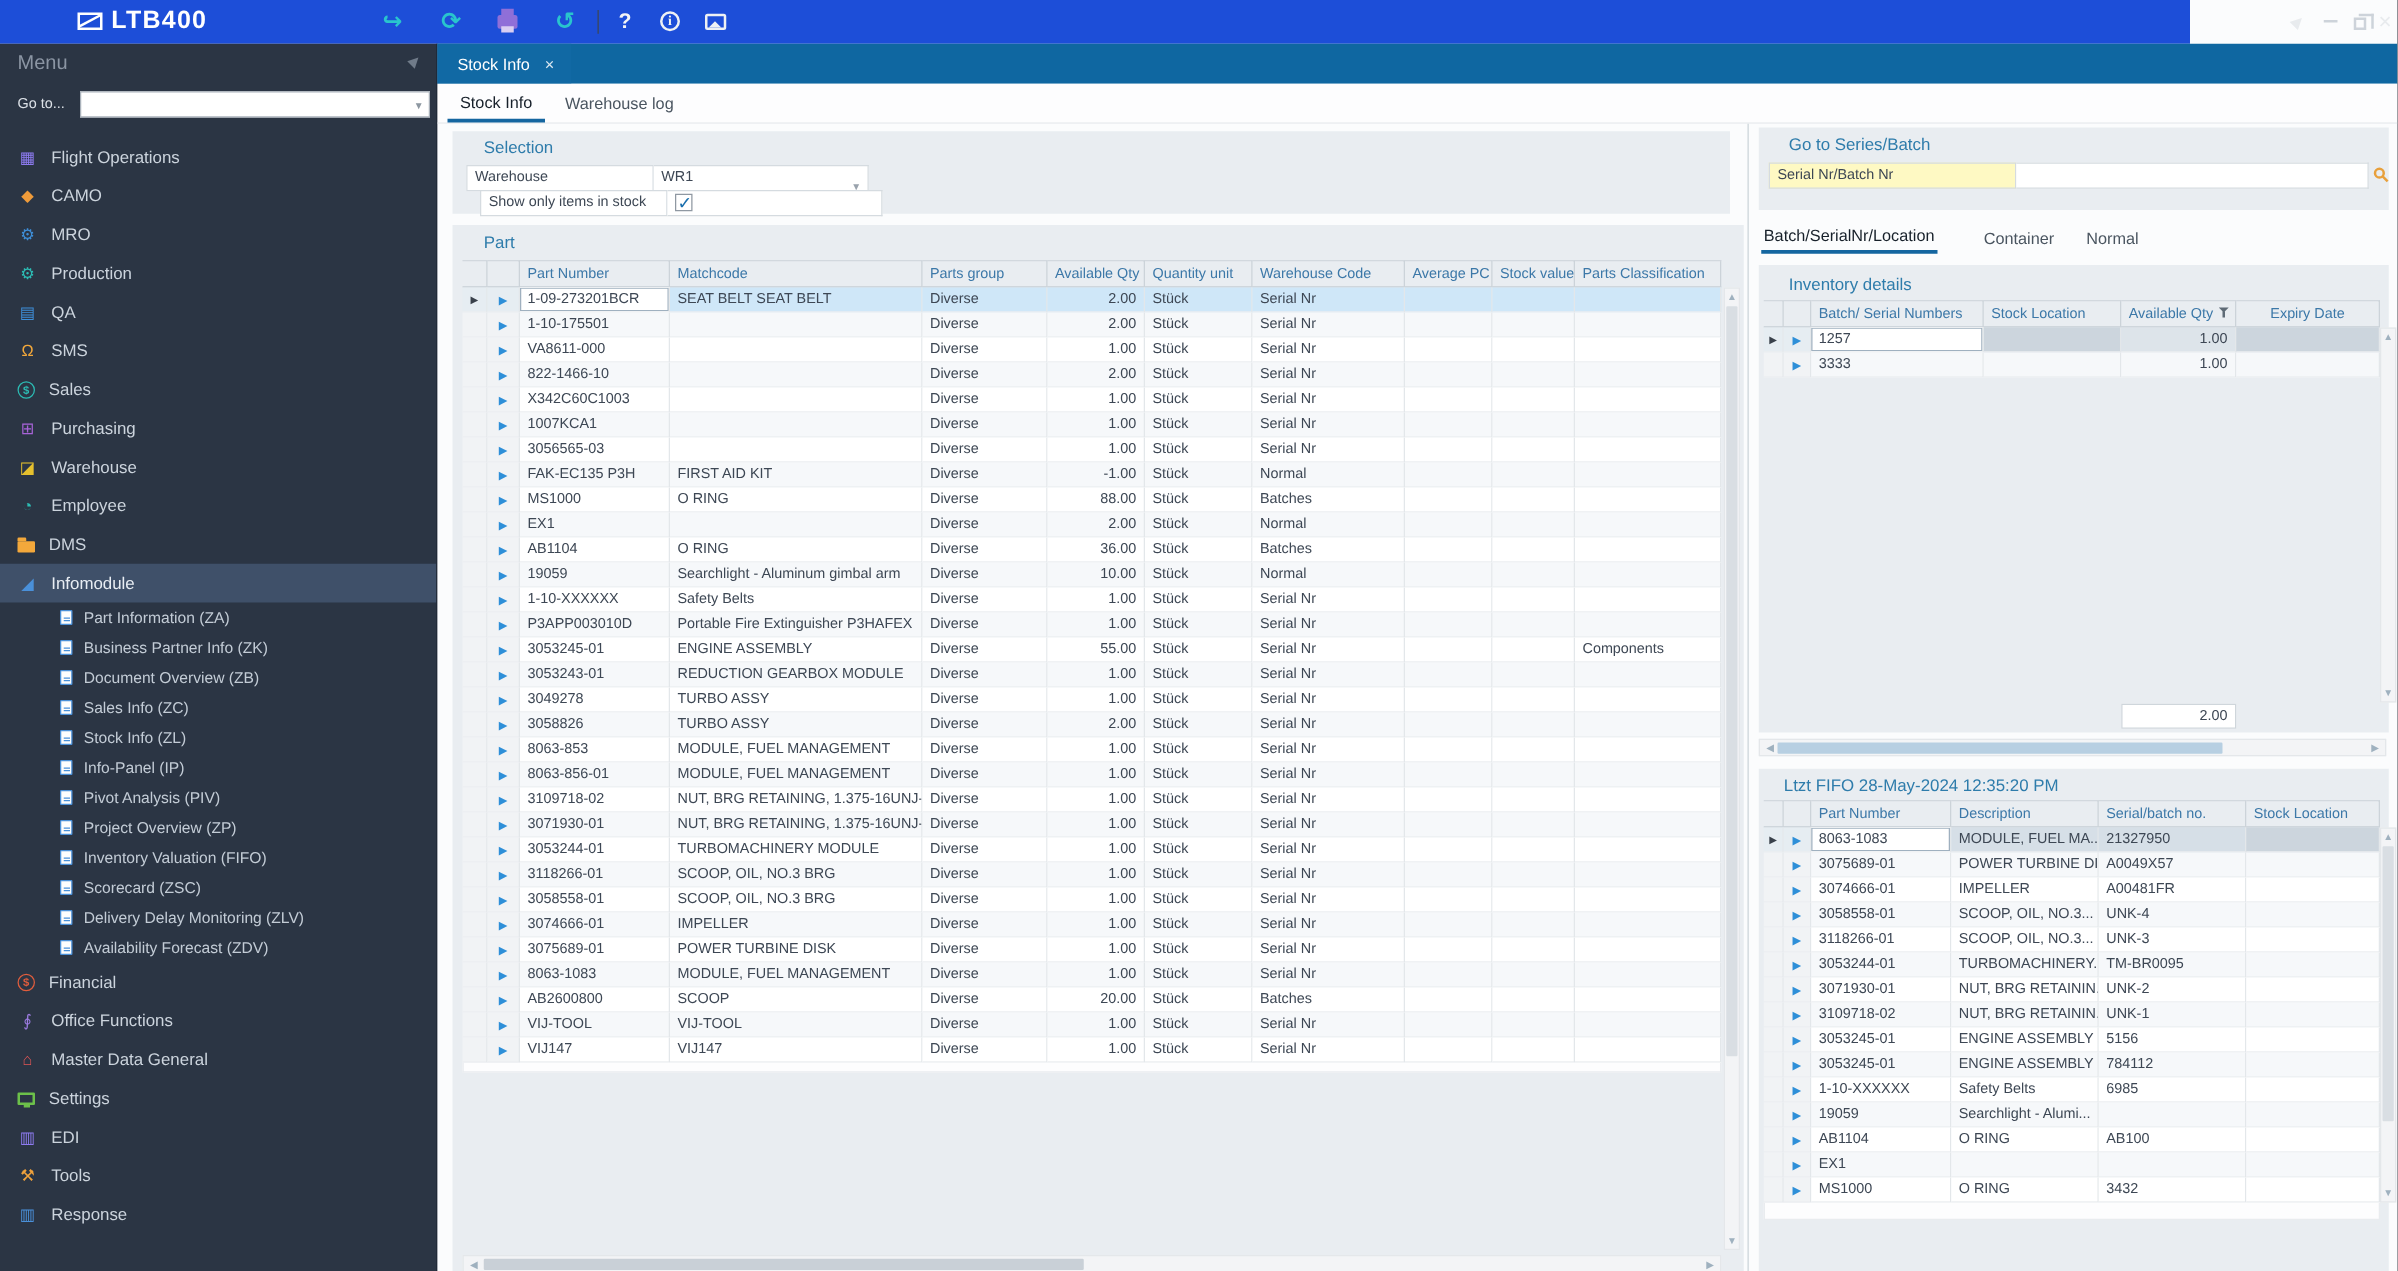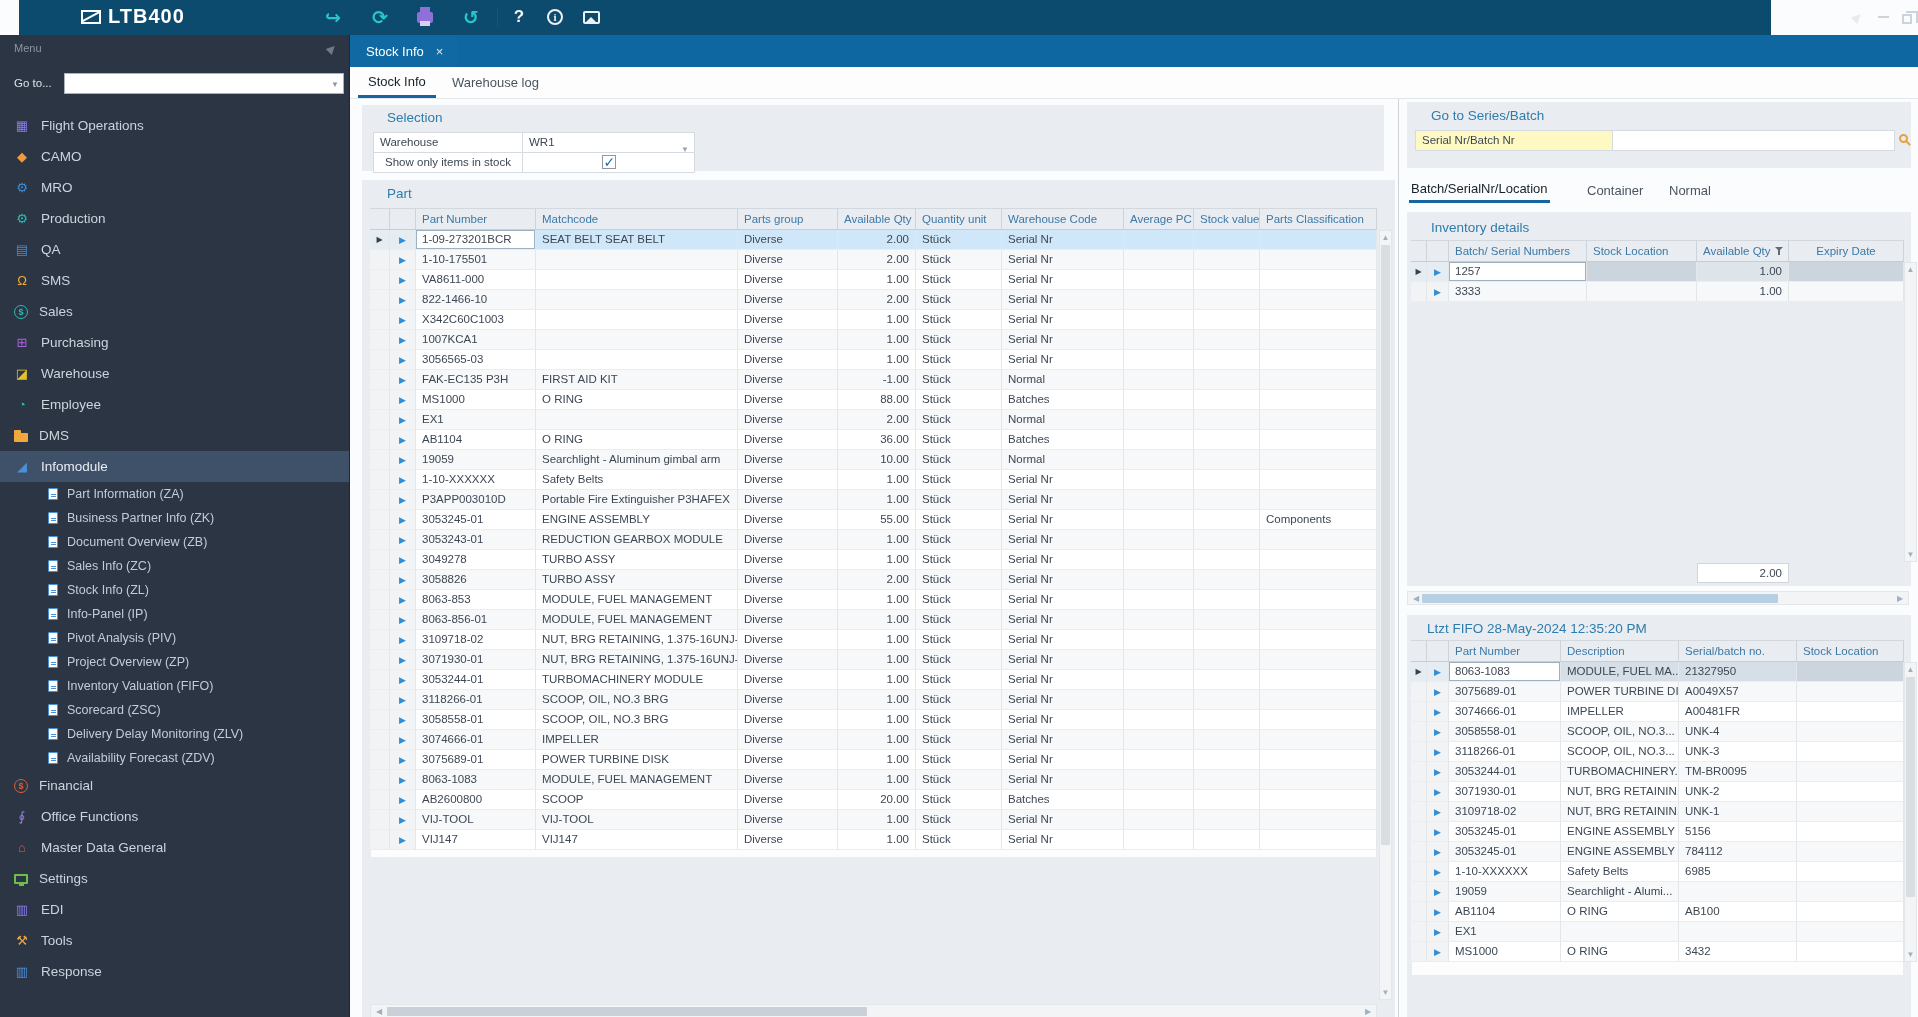--- a/index.html
+++ b/index.html
@@ -1,21 +1,21 @@
 <!DOCTYPE html>
 <html><head>
 <meta charset="utf-8">
 <style>
   * { margin:0; padding:0; box-sizing:border-box; }
   html,body { background:#3a3f46; }
   #app { position:relative; width:1918px; height:1017px; overflow:hidden;
          font-family:"Liberation Sans","DejaVu Sans",sans-serif; background:#fbfcfd; }
 
   
-  .toolbar { position:absolute; left:0; top:0; width:1752px; height:35px; background:#0c4a6e;margin-left:19px; }
+  .toolbar { position:absolute; left:0; top:0; width:1752px; height:35px; background:#1d4ed8; }
   .logo { position:absolute; left:62px; top:5px; display:flex; align-items:center; gap:7px; }
   .logo-glyph { width:20px; height:14px; border:2px solid #fff; position:relative; }
   .logo-glyph::after { content:''; position:absolute; left:0; bottom:0; width:19px; height:2px; background:#fff; transform:rotate(-28deg); transform-origin:left bottom; }
   .logo-text { color:#fff; font-size:20px; font-weight:bold; letter-spacing:1px; }
   .tool-ic { position:absolute; top:4px; width:28px; height:26px; display:flex; align-items:center; justify-content:center; cursor:pointer; }
   .g-teal { color:#29c5cd; font-size:19px; font-weight:bold; }
   .g-white { color:#f2f4f6; font-size:17px; font-weight:bold; }
   .print-glyph { width:16px; height:11px; background:#8f6fd8; border-radius:2px; position:relative; }
   .print-glyph::before { content:''; position:absolute; top:-5px; left:3px; width:10px; height:5px; background:#8f6fd8; }
   .print-glyph::after { content:''; position:absolute; bottom:-3px; left:3px; width:10px; height:5px; background:#d9cef2; }
@@ -26,21 +26,21 @@
   .winctl { position:absolute; top:4px; width:24px; height:26px; display:flex; align-items:center; justify-content:center; color:#cdd3da; cursor:pointer; }
   .pin-glyph { display:inline-block; transform:rotate(-45deg); font-size:12px; color:#e8ebee; }
   .min-glyph { width:11px; height:2px; background:#cdd3da; }
   .restore-glyph { width:10px; height:10px; border:2px solid #cdd3da; position:relative; margin-top:3px; }
   .restore-glyph::before { content:''; position:absolute; left:2px; top:-5px; width:10px; height:10px; border:2px solid #cdd3da; border-bottom:none; border-left:none; }
   .close-glyph { font-size:18px; line-height:16px; color:#e8ebee; }
 
   
   .sidebar { position:absolute; left:0; top:35px; width:350px; height:982px; background:#2b3544; border-right:1px solid #1e2734; overflow:hidden; }
   .side-head { position:absolute; left:0; top:0; width:100%; height:30px; }
-  .side-head .menu-label { position:absolute; left:14px; top:7px; color:#8b95a3; font-size:11px; }
+  .side-head .menu-label { position:absolute; left:14px; top:7px; color:#8b95a3; font-size:16px; }
   .side-head .side-pin { position:absolute; right:14px; top:7px; color:#707b89; font-size:11px; transform:rotate(-45deg); cursor:pointer; }
   .goto-row { position:absolute; left:0; top:38px; width:100%; height:22px; }
   .goto-label { position:absolute; left:14px; top:4px; color:#dde2e8; font-size:11.5px; }
   .goto-input { position:absolute; left:64px; top:0; width:280px; height:21px; background:#fff; border:1px solid #aab2bb; cursor:text; }
   .goto-input .dd { position:absolute; right:4px; top:6px; color:#8d97a1; font-size:8px; }
   .side-menu { position:absolute; left:0; top:75px; width:100%; }
   .side-item { height:31px; display:flex; align-items:center; padding-left:14px; gap:11px; color:#ccd4dd; font-size:13.5px; cursor:pointer; }
   .side-item.sel { background:#3f5069; color:#e8edf3; }
   .side-subitem { height:24px; display:flex; align-items:center; padding-left:48px; gap:9px; color:#c3ccd6; font-size:12.5px; cursor:pointer; }
   .glyph-icon { width:16px; text-align:center; font-size:13px; line-height:1; flex:0 0 16px; }
@@ -329,21 +329,21 @@
   </div>
 
   <div class="main-area">
 
     <div class="panel" style="left:12px;top:6px;width:1022px;height:66px;">
       <span class="panel-title" style="left:13px;top:5px;">Selection</span>
       <div class="form-row" style="left:11px;top:27px;">
         <span class="form-cell" style="width:150px">Warehouse</span>
         <span class="form-cell val" style="width:172px"><span>WR1</span><span class="dd">▼</span></span>
       </div>
-      <div class="form-row" style="left:11px;top:47px;text-align:center;">
+      <div class="form-row" style="left:22px;top:47px;">
         <span class="form-cell" style="width:150px">Show only items in stock</span>
         <span class="form-cell val" style="width:172px"><span class="checkbox checked"></span></span>
       </div>
     </div>
 
     <div class="panel" style="left:12px;top:81px;width:1033px;height:837px;">
       <span class="panel-title" style="left:13px;top:6px;">Part</span>
       <div class="white-extend" style="left:8px;top:670px;width:1007px;height:8px;"></div>
       <div class="tbl" id="part-table" style="left:8px;top:28px;">
           <div class="trow thead main-grid">

